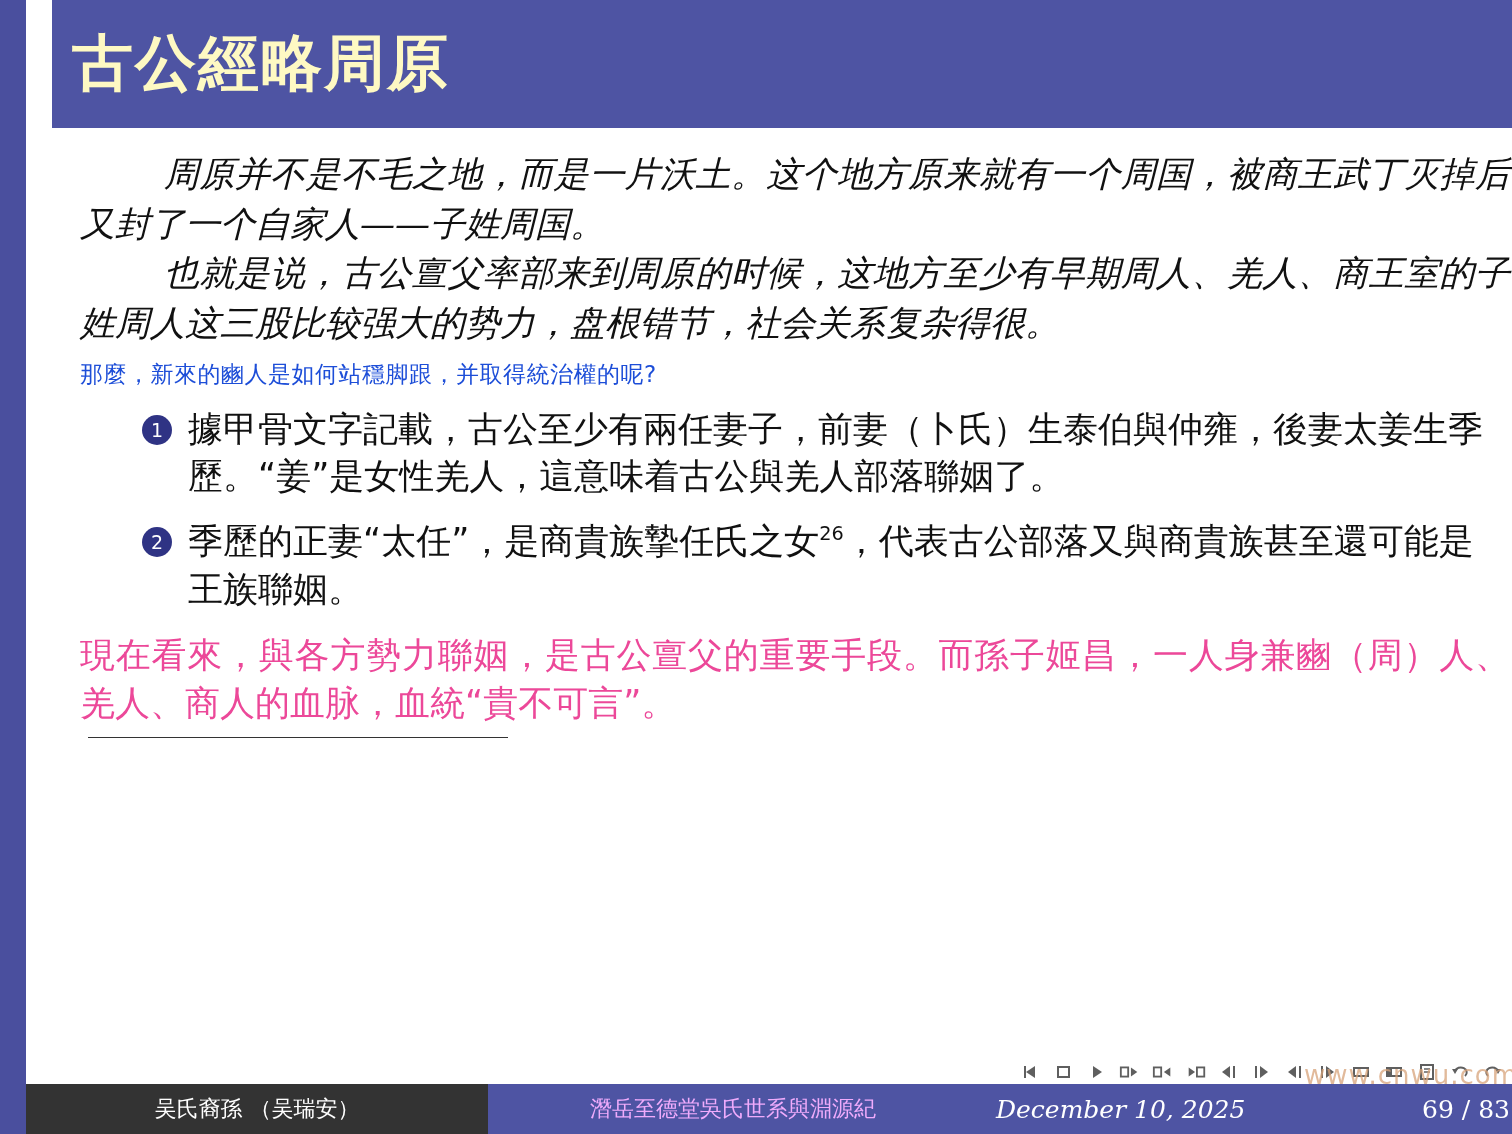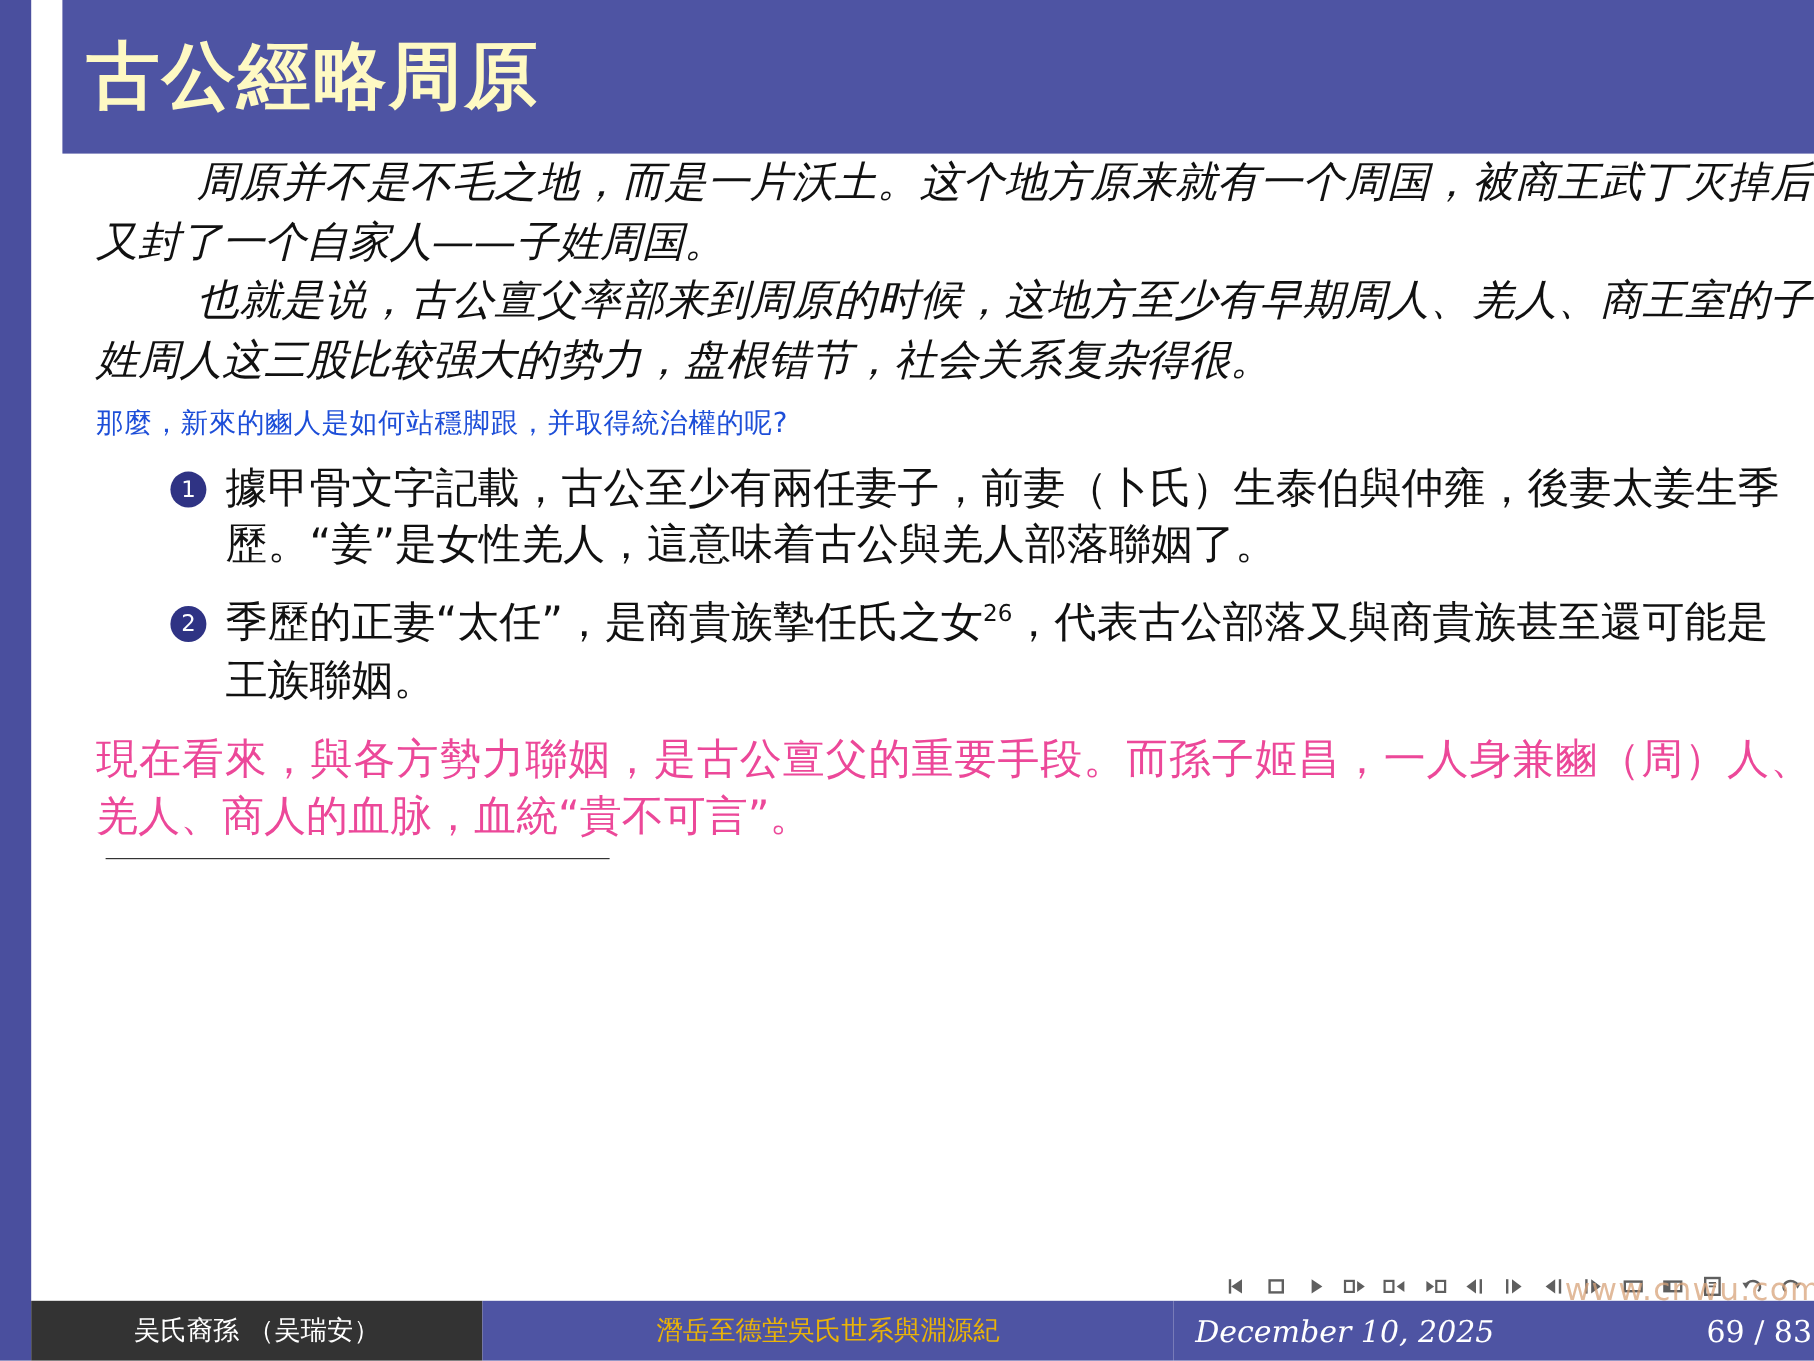--- a/index.html
+++ b/index.html
@@ -56,20 +56,21 @@
     line-height: 1.42;
     color: #111111;
     margin: 0 28px 0 28px;
     text-align: justify;
     font-style: italic;
   }
   .para.indent {
     text-indent: 2.4em;
   }
   .para-p1 {
+    margin-top: 22px;
   }
   .para-p2 {
     margin-top: 0;
   }
   .question {
     font-family: "DejaVu Sans", "Liberation Sans", sans-serif;
     font-size: 23px;
     color: #1d4ed8;
     margin: 10px 28px 0 28px;
     letter-spacing: 0.5px;
@@ -161,33 +162,33 @@
   
   .footer {
     position: absolute;
     left: 0;
     bottom: 0;
     width: 1512px;
     height: 50px;
     display: flex;
   }
   .footer-left {
-    width: 376px;
+    width: 462px;
     background: #333333;
     color: #ffffff;
     font-family: "DejaVu Sans", "Liberation Sans", sans-serif;
     font-size: 22px;
     display: flex;
     align-items: center;
     justify-content: center;
   }
   .footer-mid {
     flex: 1;
     background: #4e54a3;
-    color: #eab308;
+    color: #f0abfc;
     font-family: "DejaVu Sans", "Liberation Sans", sans-serif;
     font-size: 22px;
     display: flex;
     align-items: center;
     justify-content: center;
   }
   .footer-right {
     width: 560px;
     background: #4e54a3;
     color: #ffffff;

